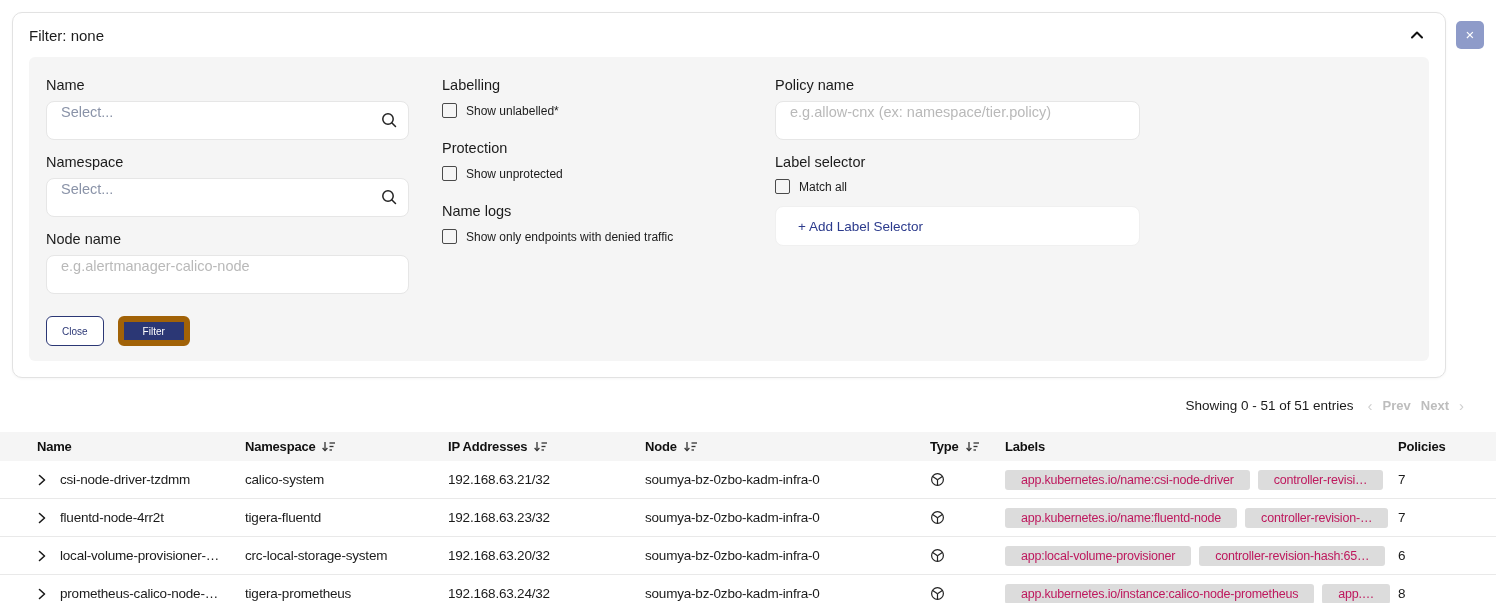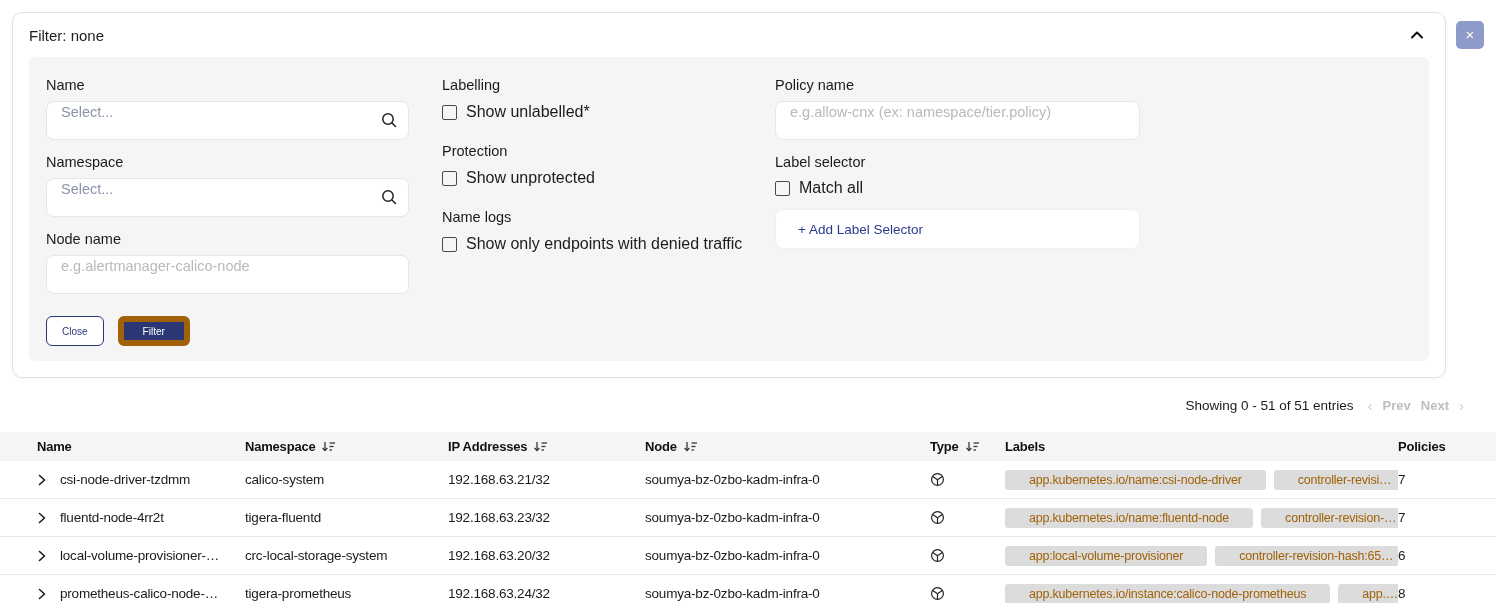--- a/index.html
+++ b/index.html
@@ -28,21 +28,21 @@
     font-family:"Liberation Sans", sans-serif; }
   .text-input.plain { padding-right:14px; }
   .text-input.select-like::placeholder { color:#8a93a8; opacity:1; }
   .text-input.plain::placeholder { color:#b9b9b9; opacity:1; }
   .search-ico { position:absolute; right:11px; top:10px; }
 
   .check-row { display:flex; align-items:center; gap:9px; margin:10px 0 22px 0; }
   .check-row.tight { margin-bottom:0; }
   .checkbox { width:15px; height:15px; border:1.5px solid #4a4a4a; border-radius:2px;
     background:transparent; flex:0 0 auto; cursor:pointer; }
-  .check-label { font-size:16px; color:#1b1b1b; }
+  .check-label { font-size:12px; color:#1b1b1b; }
 
   .add-selector-btn { display:block; width:100%; height:40px; margin-top:12px;
     background:#fff; border:1px solid #f0f0f0; border-radius:8px; text-align:left;
     padding:0 22px; font-size:13.5px; color:#2b3a8c; cursor:pointer;
     font-family:"Liberation Sans", sans-serif; }
 
   .btn-row { display:flex; gap:14px; margin-top:22px; }
   .btn { height:30px; border-radius:6px; font-size:10px; cursor:pointer;
     font-family:"Liberation Sans", sans-serif; }
   .btn-outline { background:#fff; border:1px solid #2b3775; color:#2b3775; padding:0 15px; }
@@ -64,21 +64,21 @@
   
   .thead { display:grid; grid-template-columns:208px 203px 197px 285px 75px 393px 1fr;
     padding-left:37px; height:29px; align-items:center; background:#f5f5f5; }
   .th { font-size:13px; font-weight:bold; color:#111; display:flex; align-items:center; gap:6px;
     letter-spacing:-0.2px; }
   .trow { display:grid; grid-template-columns:23px 185px 203px 197px 285px 75px 393px 1fr;
     padding-left:37px; height:38px; align-items:center; border-bottom:1px solid #e9e9e9; }
   .td { font-size:13.5px; color:#1b1b1b; letter-spacing:-0.2px; white-space:nowrap; overflow:hidden; }
   .expander { background:none; border:none; cursor:pointer; display:flex; align-items:center; padding:0; }
   .chips { display:flex; gap:8px; align-items:center; }
-  .chip { background:#dcdcdc; color:#a16207; border-radius:3px; padding:3px 24px;
+  .chip { background:#dcdcdc; color:#be185d; border-radius:3px; padding:3px 16px;
     font-size:12.5px; letter-spacing:-0.2px; white-space:nowrap; }
   .type-cell { display:flex; align-items:center; }
   svg { display:block; }
 </style>
 </head>
 <body>
 
 <div class="filter-bar">
   <div class="filter-panel">
     <div class="panel-header">

